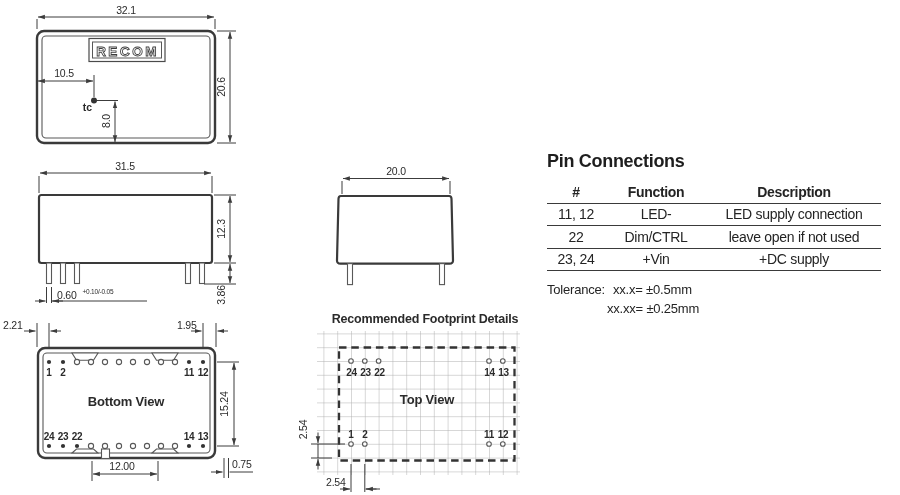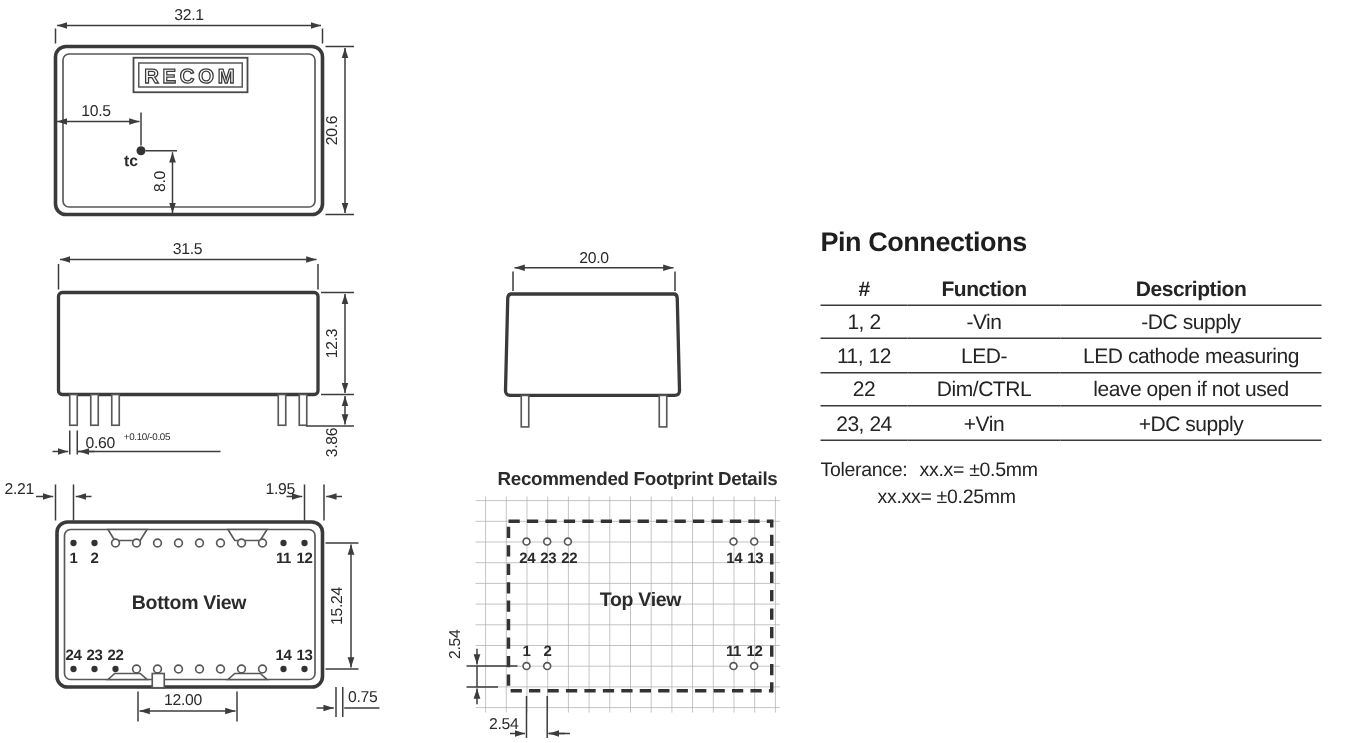--- a/index.html
+++ b/index.html
@@ -18,21 +18,21 @@
   .thin{stroke:#585858;stroke-width:1.1;fill:#fff;}
   .panel{position:absolute;left:547px;top:151px;width:334px;}
   .panel h2{font-size:18px;font-weight:bold;margin:0 0 9px 0;letter-spacing:-0.3px;color:#1e1e1e;}
   .pintable{border-collapse:collapse;width:334px;table-layout:fixed;font-size:14px;letter-spacing:-0.3px;color:#242424;}
   .pintable col.c1{width:58px}.pintable col.c2{width:102px}.pintable col.c3{width:174px}
   .pintable th,.pintable td{text-align:center;padding:2.5px 0 3px 0;border-bottom:1.5px solid #3a3a3a;font-weight:normal;}
   .pintable th{font-weight:bold;}
   .notes{margin-top:10px;font-size:13px;letter-spacing:-0.2px;line-height:1.44;color:#242424;}
   .tolrow{display:flex;align-items:flex-end;}
   .tollabel{width:66px;}
-  .tolrow2{margin-left:38px;}
+  .tolrow2{margin-left:60px;}
 </style>
 </head>
 <body>
 
 <div class="canvas">
 
 <svg width="556" height="495" viewBox="0 0 556 495">
   <defs>
     <marker id="arw" viewBox="0 0 10 8" refX="9.8" refY="4" markerWidth="7" markerHeight="5.6" orient="auto-start-reverse">
       <path d="M0,0.8 L9.8,4 L0,7.2 Z" fill="#3c3c3c"></path>
@@ -251,28 +251,23 @@
         </colgroup>
     <thead>
       <tr>
         <th>#</th>
         <th>Function</th>
         <th>Description</th>
       </tr>
     </thead>
     <tbody>
       <tr>
-        <td>1, 2</td>
-        <td>-Vin</td>
-        <td>-DC supply</td>
-      </tr>
-      <tr>
         <td>11, 12</td>
         <td>LED-</td>
-        <td>LED cathode measuring</td>
+        <td>LED supply connection</td>
       </tr>
       <tr>
         <td>22</td>
         <td>Dim/CTRL</td>
         <td>leave open if not used</td>
       </tr>
       <tr>
         <td>23, 24</td>
         <td>+Vin</td>
         <td>+DC supply</td>

